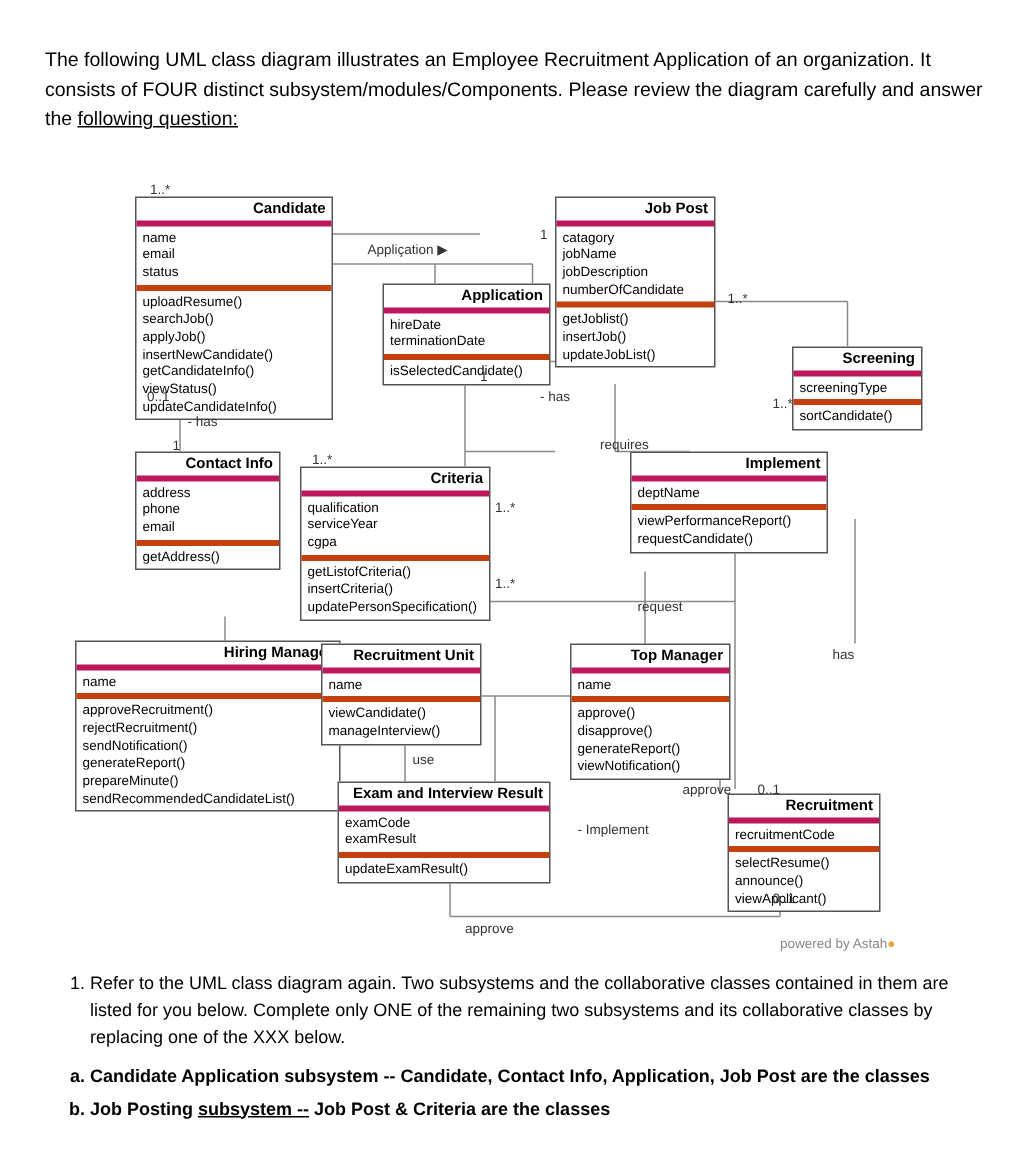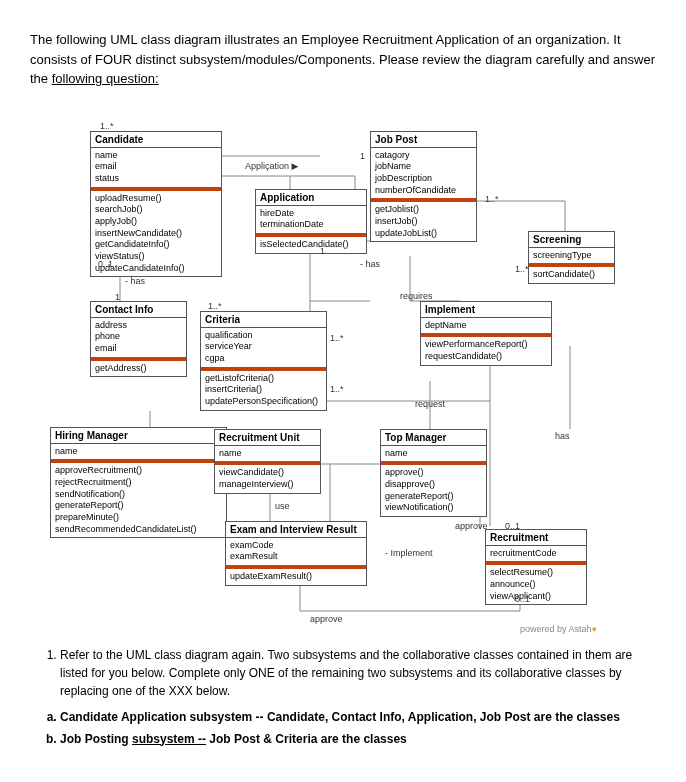--- a/index.html
+++ b/index.html
@@ -1,21 +1,21 @@
 <!DOCTYPE html>
 <html><head>
 <meta charset="utf-8">
 <style>
 body{margin:0;font-family:Arial,sans-serif;font-size:11px;color:#000;background:#fff;width:686px}
 .page{padding:30px 30px 20px}
 .intro{font-size:13px;line-height:1.5;margin-bottom:12px}
 .intro u{text-decoration:underline}
 .diagram{position:relative;height:530px;margin:10px 0}
 .box{position:absolute;border:1px solid #555;background:#fff}
-.box .hdr{border-bottom:1px solid #be185d;padding:2px 4px;text-align:left;font-weight:bold;font-size:10px}
+.box .hdr{border-bottom:4px solid #be185d;padding:2px 4px;text-align:right;font-weight:bold;font-size:10px}
 .box .sec{border-bottom:4px solid #c2410c;padding:2px 4px;font-size:9px;line-height:1.3}
 .box .sec:last-child{border-bottom:none}
 .lbl{position:absolute;font-size:9px;color:#333;background:transparent}
 svg.lines{position:absolute;top:0;left:0;width:100%;height:100%;pointer-events:none}
 svg.lines line{stroke:#888;stroke-width:1}
 .footer-lbl{position:absolute;font-size:9px;color:#888}
 .footer-lbl .orange{color:#e8a23d}
 .questions{font-size:12px;line-height:1.5;margin-top:15px}
 .questions ol{padding-left:30px;margin:0 0 8px}
 .questions ol li{margin-bottom:4px}
@@ -151,21 +151,21 @@
         <div class="sec" style="white-space:pre">recruitmentCode</div>
         <div class="sec" style="white-space:pre">selectResume()
 announce()
 viewApplicant()</div>
       </div>
 
 <span class="lbl" style="left:215px;top:60px">Appliçation ▶</span>
 <span class="lbl" style="left:330px;top:158px">- has</span>
 <span class="lbl" style="left:95px;top:175px">- has</span>
 <span class="lbl" style="left:370px;top:190px">requires</span>
-<span class="lbl" style="left:385px;top:298px">request</span>
+<span class="lbl" style="left:395px;top:298px">request</span>
 <span class="lbl" style="left:245px;top:400px">use</span>
 <span class="lbl" style="left:425px;top:420px">approve</span>
 <span class="lbl" style="left:355px;top:447px">- Implement</span>
 <span class="lbl" style="left:280px;top:513px">approve</span>
 <span class="lbl" style="left:525px;top:330px">has</span>
 <span class="lbl" style="left:68px;top:158px">0..1</span>
 <span class="lbl" style="left:85px;top:191px">1</span>
 <span class="lbl" style="left:475px;top:420px">0..1</span>
 <span class="lbl" style="left:485px;top:493px">0..1</span>
 <span class="lbl" style="left:330px;top:50px">1</span>

